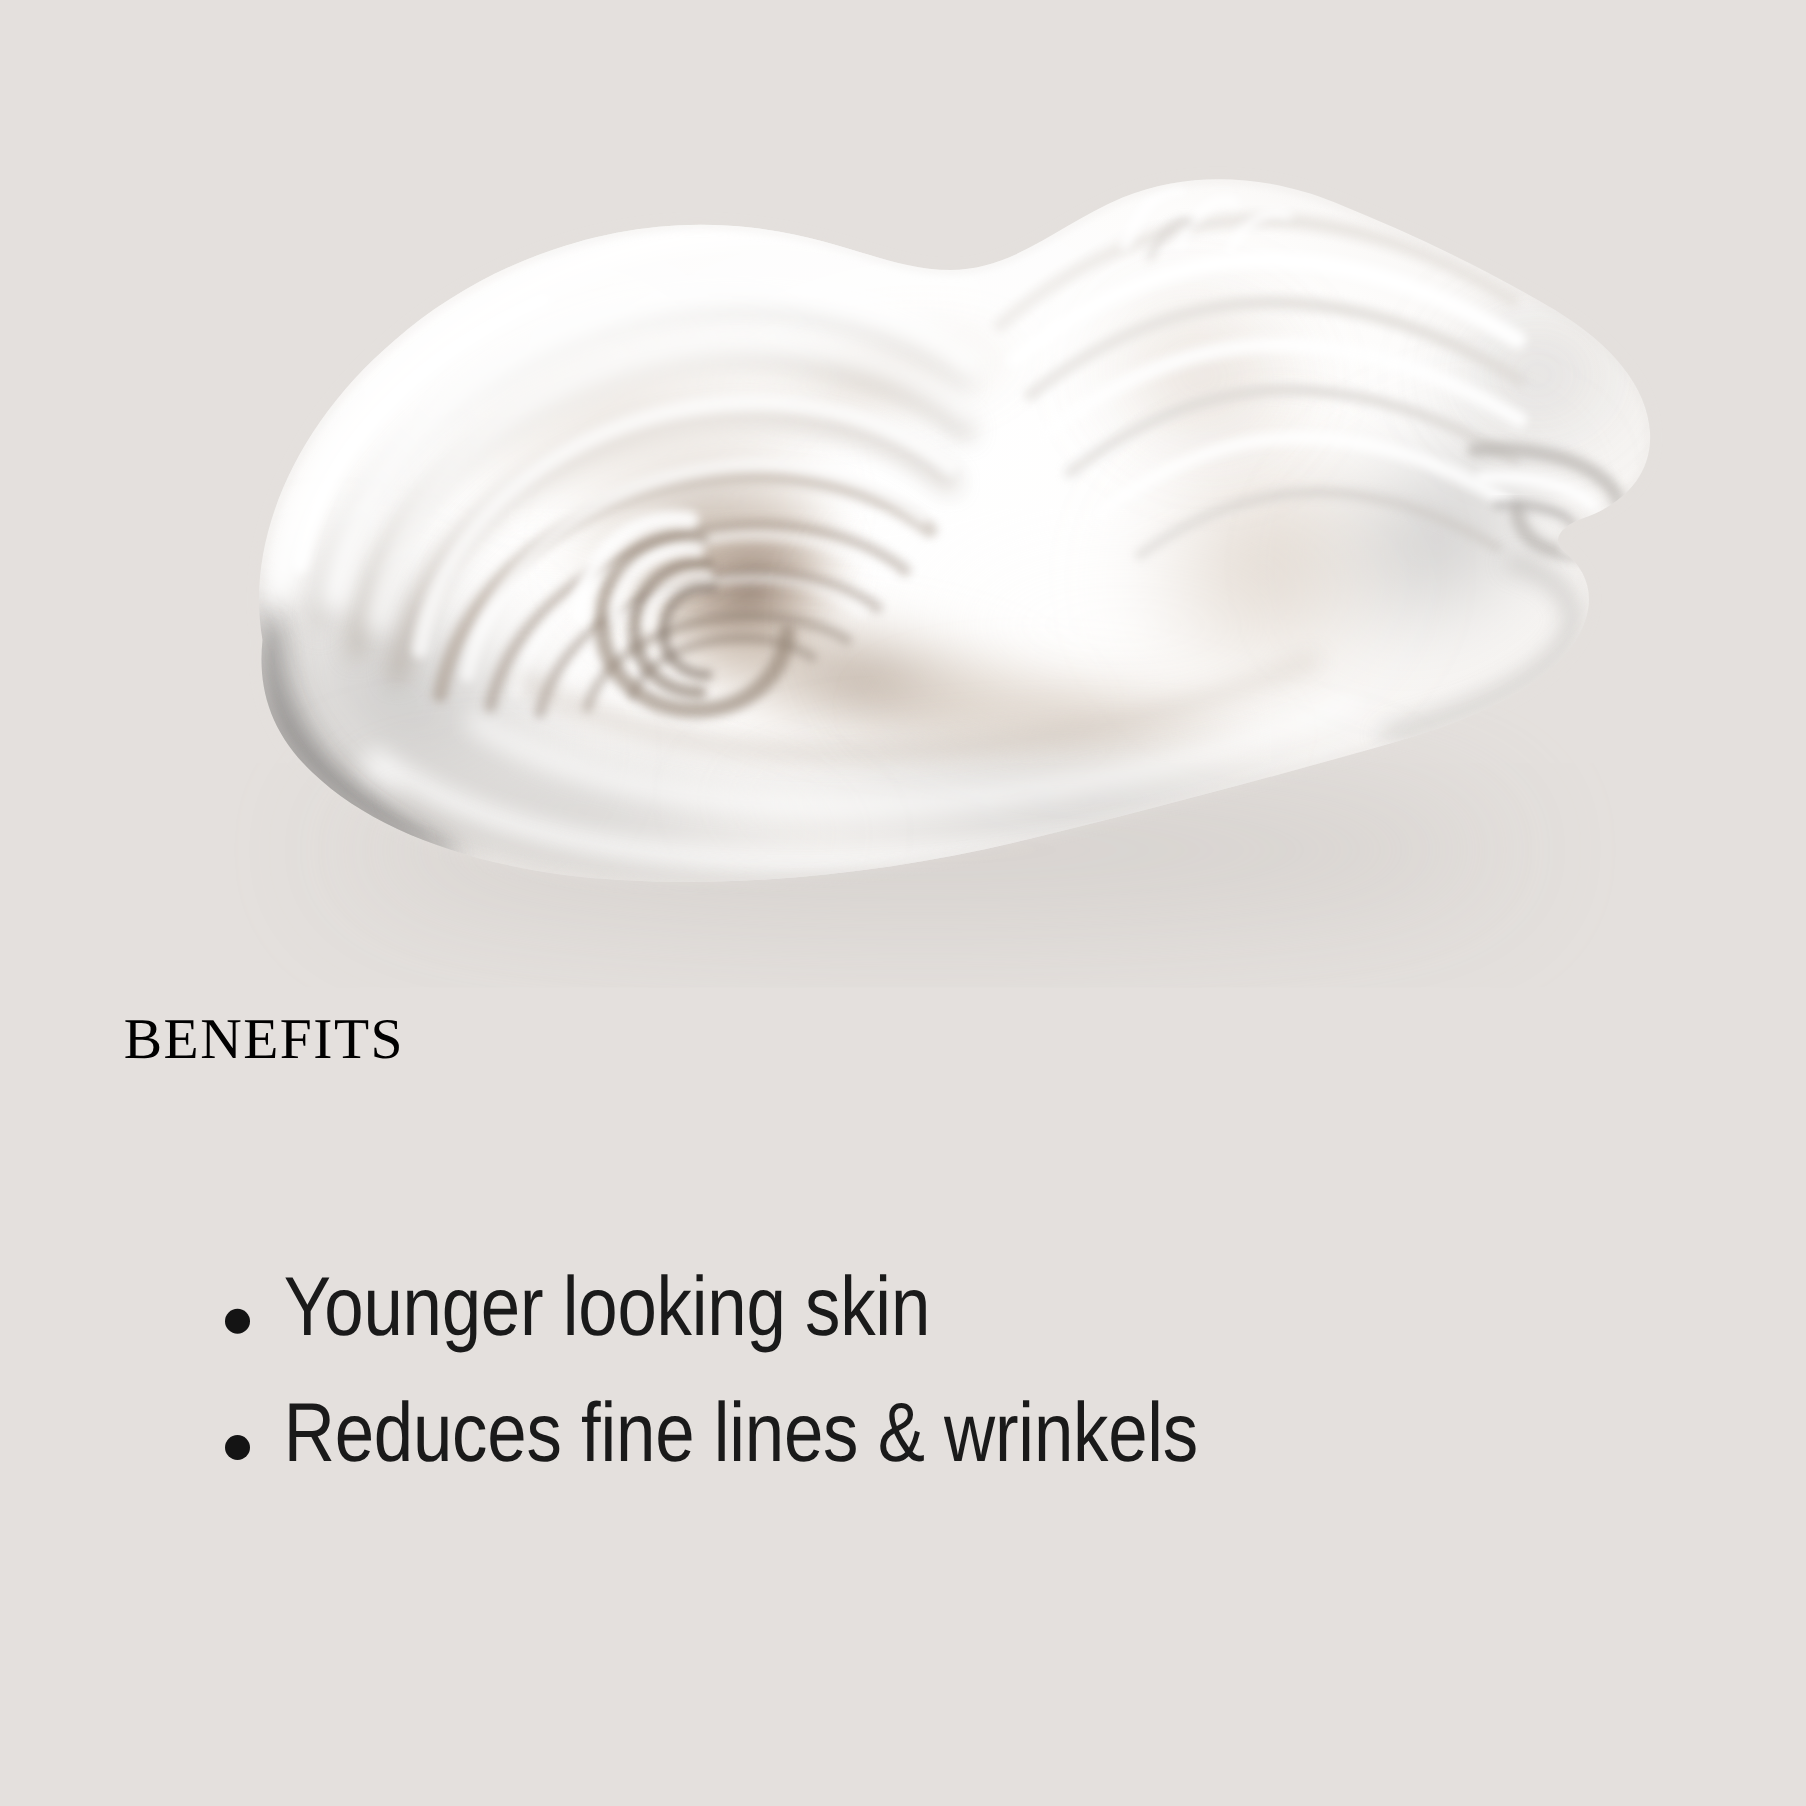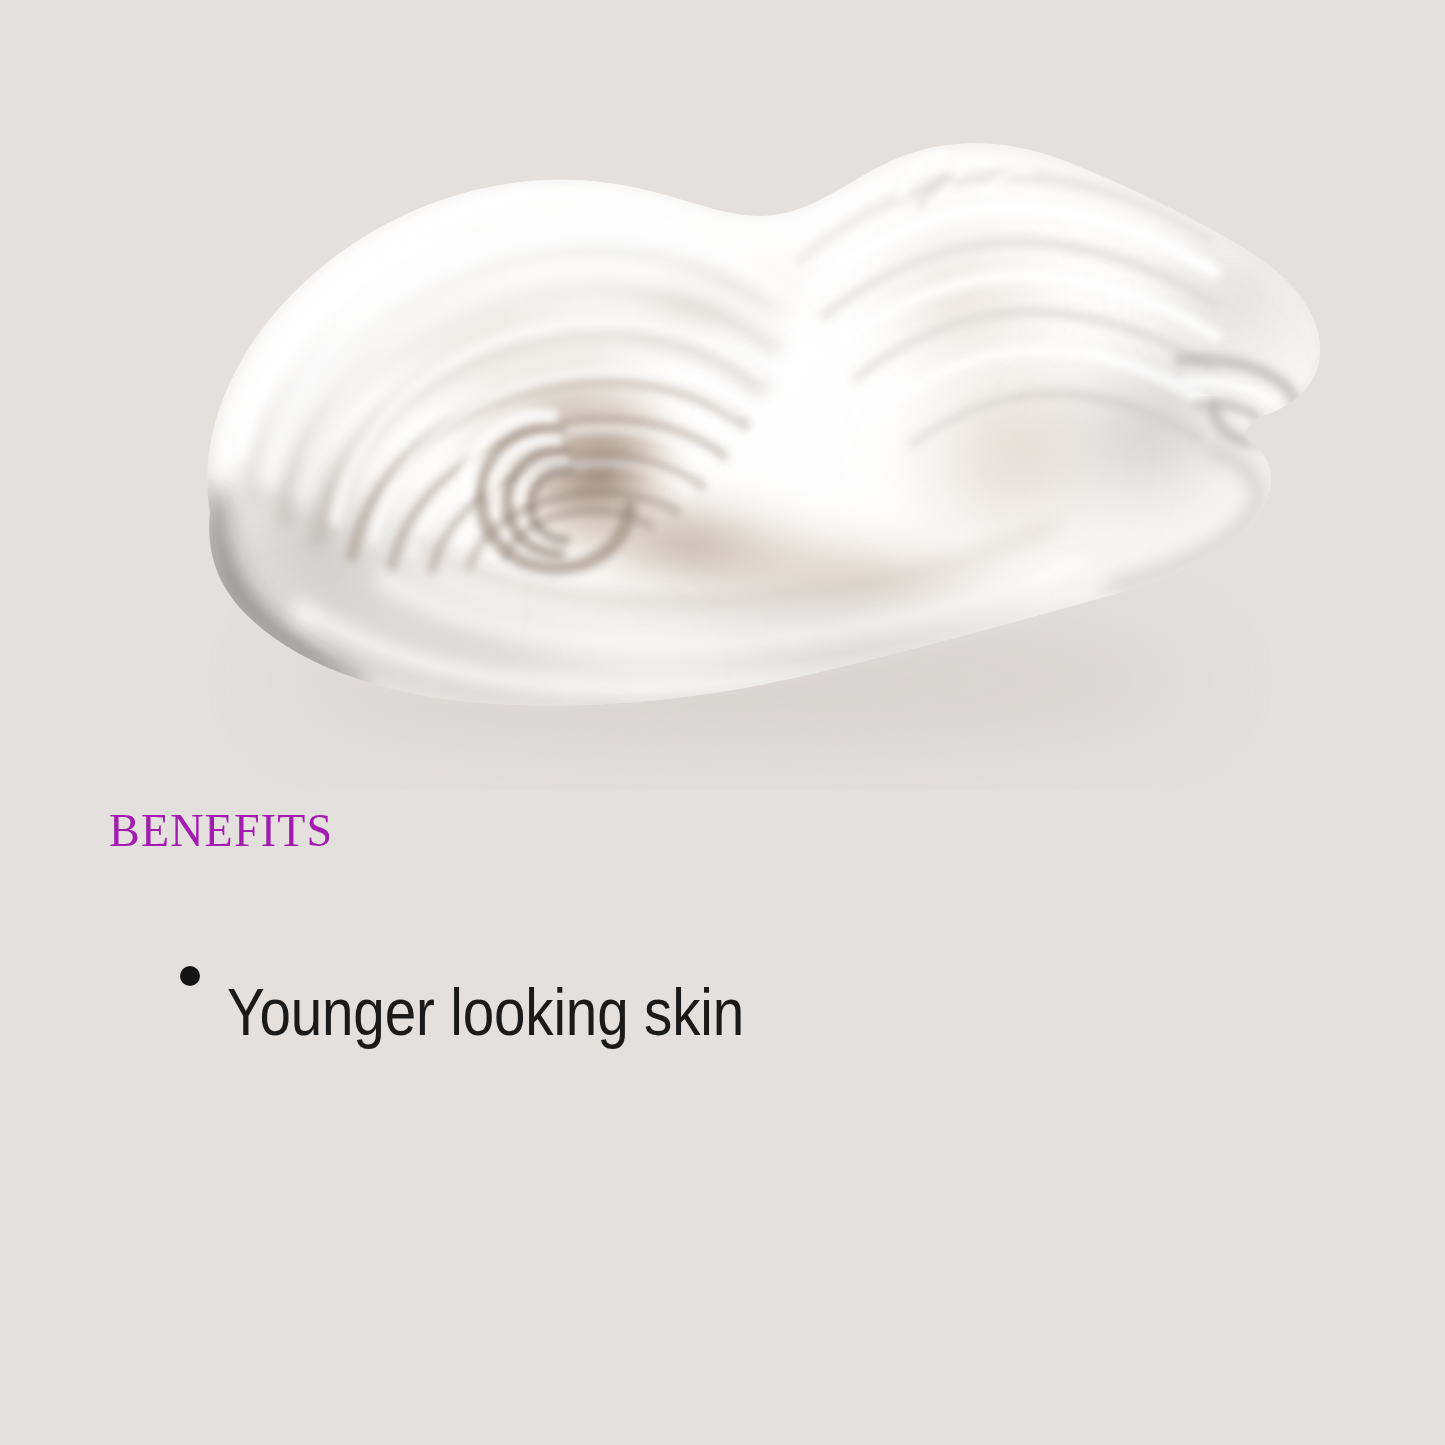--- a/index.html
+++ b/index.html
@@ -30,43 +30,43 @@
   #benefits-section {
     position: absolute;
     left: 0;
     top: 790px;
     width: 1445px;
     height: 655px;
   }
 
   #benefits-heading {
     position: absolute;
-    left: 109px;
+    left: 99px;
     top: 18px;
     font-family: "Liberation Serif", "DejaVu Serif", serif;
     font-size: 46px;
     line-height: 1;
     letter-spacing: 1.2px;
-    color: #a21caf;
+    color: #000000;
     font-weight: 400;
     white-space: nowrap;
   }
 
   #benefits-list {
     position: absolute;
     left: 180px;
     top: 188px;
     width: 1180px;
     list-style: none;
     margin: 0;
     padding: 0;
   }
   .benefit-item {
     display: flex;
-    align-items: flex-start;
+    align-items: flex-end;
     height: 101px;
     color: #1a1a1a;
   }
   .benefit-bullet {
     flex: 0 0 auto;
     width: 20px;
     height: 20px;
     border-radius: 50%;
     background: #141414;
     margin-right: 27px;
@@ -297,16 +297,20 @@
 
   <div id="benefits-section">
 
     <div id="benefits-heading">BENEFITS</div>
 
     <ul id="benefits-list">
       <li class="benefit-item">
         <span class="benefit-bullet"></span>
         <span class="benefit-text">Younger looking skin</span>
       </li>
+      <li class="benefit-item">
+        <span class="benefit-bullet"></span>
+        <span class="benefit-text">Reduces fine lines &amp; wrinkels</span>
+      </li>
     </ul>
   </div>
 
 </div>
 
 </body></html>

